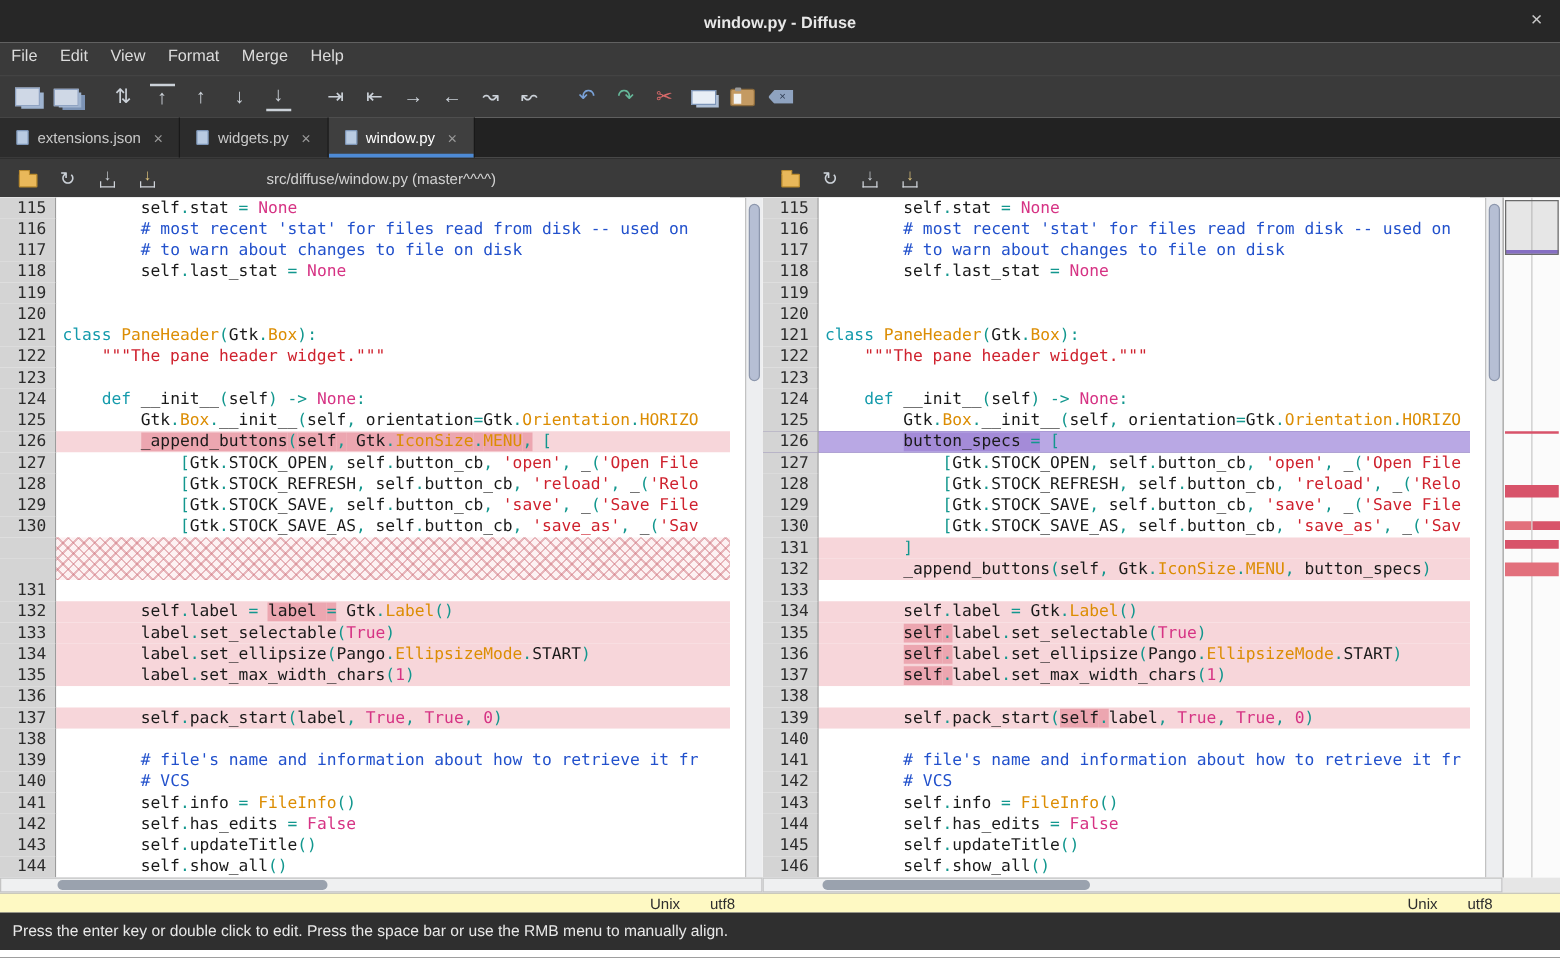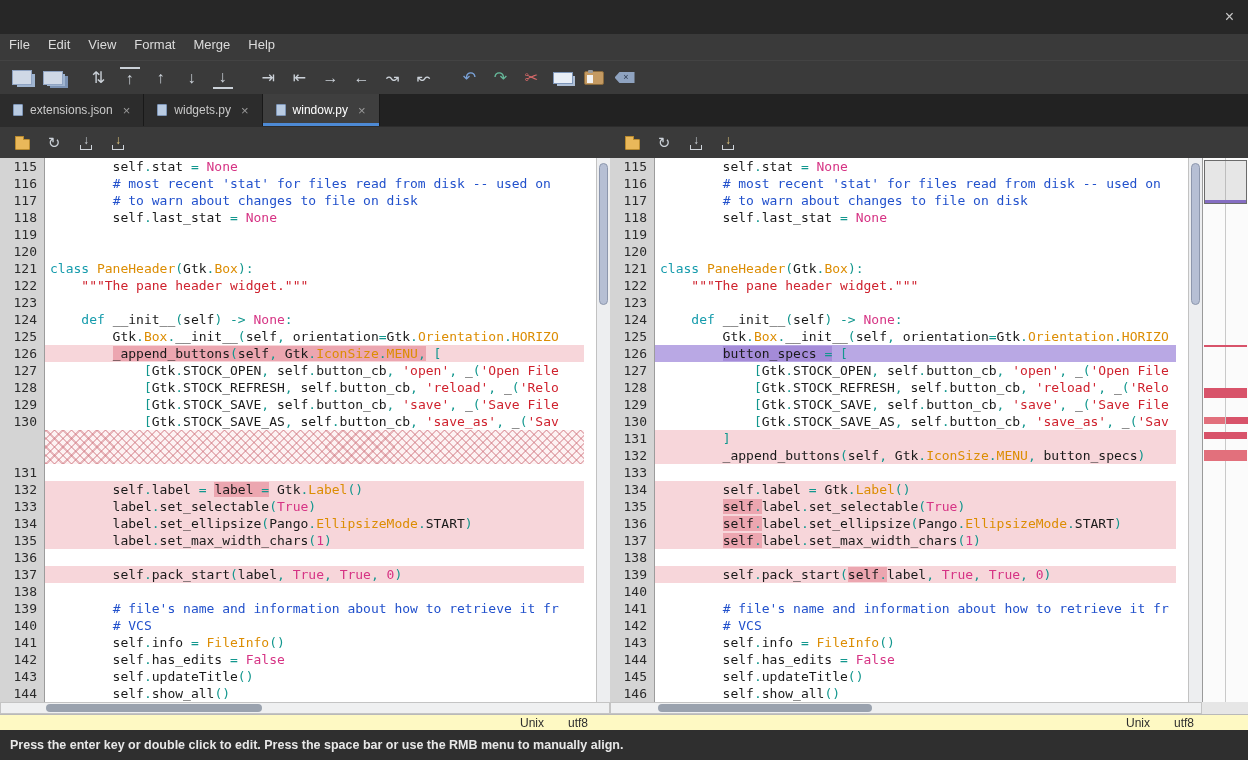--- a/index.html
+++ b/index.html
@@ -91,28 +91,29 @@
   .corner { width:46px; background:#e6e6e6; }
   .hthumb { position:absolute; top:1px; bottom:1px; background:#9aa2ae; border-radius:4px; }
   .hscroll.w0 .hthumb { left:7.4%; width:35.6%; }
   .hscroll.w1 .hthumb { left:7.9%; width:36.3%; }
 
   .statusrow { height:16px; display:flex; background:#fef9c3; border-top:1px solid #b9b9b9; font-size:12px; color:#2e2e2e; }
   .pstatus { display:flex; align-items:center; justify-content:flex-end; gap:24px; }
   .pstatus.w0 { width:610px; padding-right:22px; }
   .pstatus.w1r { width:638px; padding-right:54px; }
 
-  .messagebar { height:30px; background:#2f2f2f; color:#e8e8e8; display:flex; align-items:center; padding-left:10px; font-size:12.5px;font-weight:bold; }
+  .messagebar { height:30px; background:#2f2f2f; color:#e8e8e8; display:flex; align-items:center; padding-left:10px; font-size:12.5px; }
 </style>
 </head>
 <body>
 
 <div class="window">
 
   <div class="titlebar">
+    <span class="title">window.py - Diffuse</span>
     <span class="win-close">×</span>
   </div>
 
   <div class="menubar">
       <span class="menu-item">File</span>
       <span class="menu-item">Edit</span>
       <span class="menu-item">View</span>
       <span class="menu-item">Format</span>
       <span class="menu-item">Merge</span>
       <span class="menu-item">Help</span>
@@ -208,20 +209,21 @@
           <span class="ph-btn">
             <span class="ph-icon">↻</span>
           </span>
           <span class="ph-btn">
             <span class="ph-icon shape-save"></span>
           </span>
           <span class="ph-btn">
             <span class="ph-icon shape-saveas"></span>
           </span>
         </div>
+      <span class="ph-path">src/diffuse/window.py (master^^^^)</span>
     </div>
     <div class="panehead right">
       <div class="ph-icons">
           <span class="ph-btn">
             <span class="ph-icon shape-folder"></span>
           </span>
           <span class="ph-btn">
             <span class="ph-icon">↻</span>
           </span>
           <span class="ph-btn">

